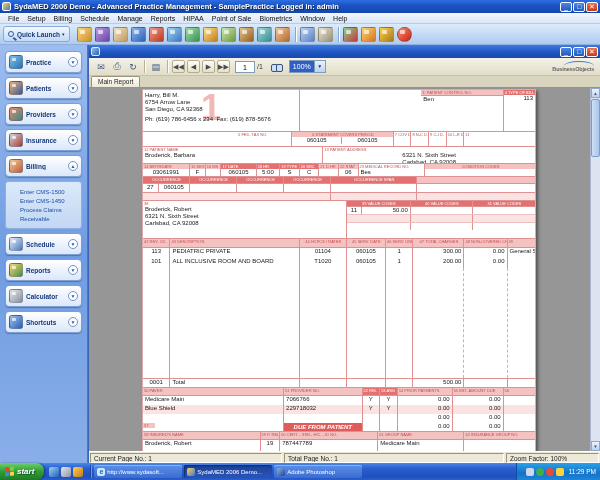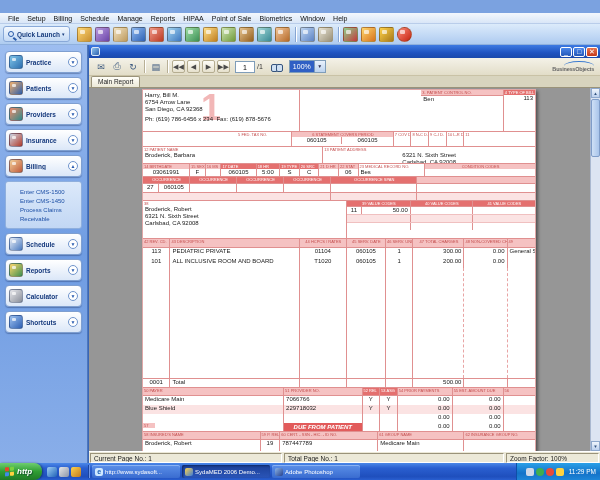--- a/index.html
+++ b/index.html
@@ -158,20 +158,27 @@
     background:linear-gradient(180deg,#2aa0e8 0%,#1472c8 60%,#1e86d8 100%);border-left:1px solid #0f4fa8;}
   .trico{width:8px;height:8px;border-radius:2px;margin:0 1px;}
   .tr1{background:#cfd8e8;} .tr2{background:#3fae4f;border-radius:50%;} .tr3{background:#e84a3a;border-radius:50%;} .tr4{background:#ffd23f;}
   .time{color:#fff;font-size:6.5px;margin-left:4px;white-space:nowrap;}
 </style>
 </head>
 <body>
 
 <div class="screen">
 
+  <div class="titlebar">
+    <span class="appico"></span>
+    <span class="ttl">SydaMED 2006 Demo - Advanced Practice Management - SamplePractice Logged in: admin</span>
+    <span class="winbtn">_</span>
+    <span class="winbtn">□</span>
+    <span class="winbtn close">✕</span>
+  </div>
 
   <div class="menubar">
     <span class="menuitem">File</span>
     <span class="menuitem">Setup</span>
     <span class="menuitem">Billing</span>
     <span class="menuitem">Schedule</span>
     <span class="menuitem">Manage</span>
     <span class="menuitem">Reports</span>
     <span class="menuitem">HIPAA</span>
     <span class="menuitem">Point of Sale</span>
@@ -732,21 +739,21 @@
   </div>
 
   <div class="taskbar">
     <div class="startbtn">
       <span class="flag">
           <i class="fr1"></i>
           <i class="fg"></i>
           <i class="fb"></i>
           <i class="fy"></i>
         </span>
-      <span class="starttxt">http</span>
+      <span class="starttxt">start</span>
     </div>
     <div class="qlzone">
       <span class="qlico q1"></span>
       <span class="qlico q2"></span>
       <span class="qlico q3"></span>
     </div>
     <span class="taskdiv"></span>
     <div class="taskbtn">
       <span class="tico t1">e</span>
       <span class="ttxt">http://www.sydasoft...</span>

